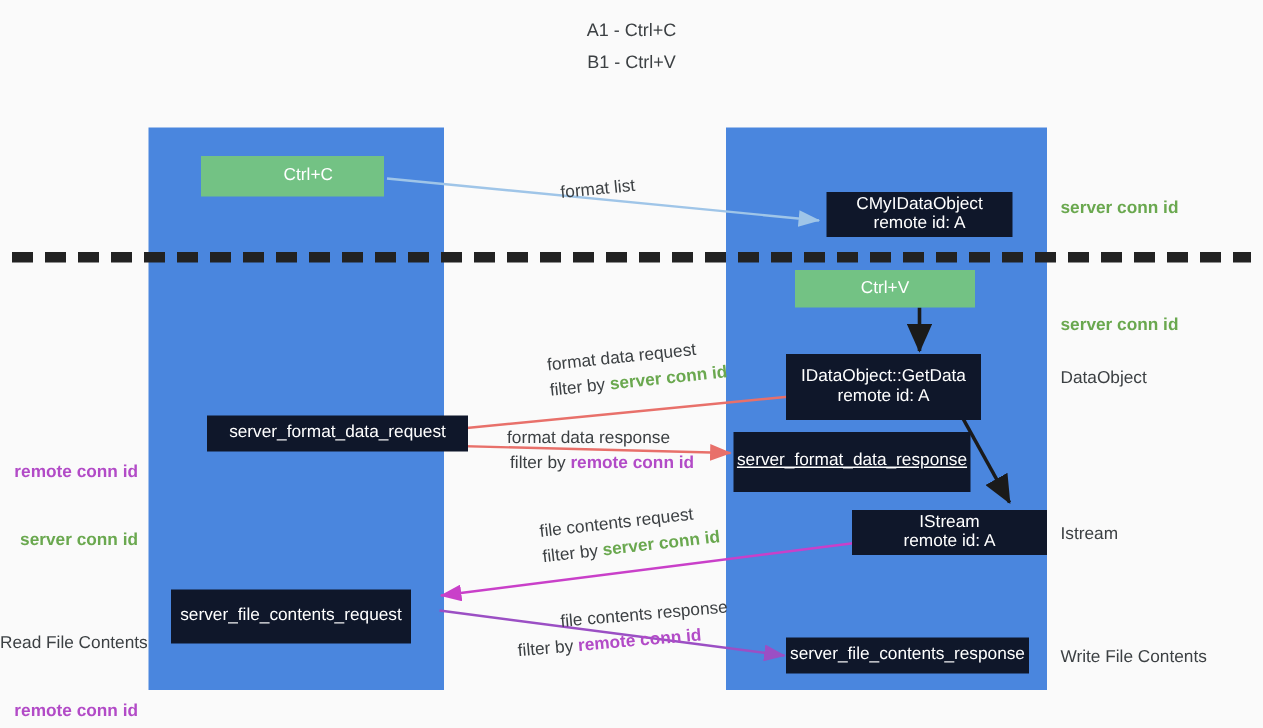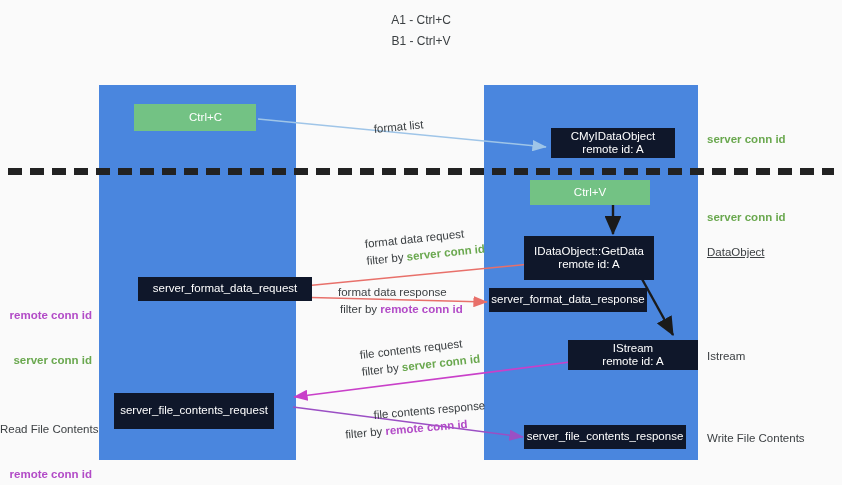--- a/index.html
+++ b/index.html
@@ -182,21 +182,21 @@
   <div class="box orange" style="left:551px; top:128px; width:124px; height:30px;">CMyIDataObject
 remote id: A</div>
 
   <div class="box green" style="left:530px; top:180px; width:120px; height:25px;">Ctrl+V</div>
 
   <div class="box orange" style="left:524px; top:236px; width:130px; height:44px;">IDataObject::GetData
 remote id: A</div>
 
   <div class="box orange" style="left:138px; top:277px; width:174px; height:24px;">server_format_data_request</div>
 
-  <div class="box orange" style="left:489px; top:288px; width:158px; height:24px;">server_format_data_response</div>
+  <div class="box orange" style="left:489px; top:288px; width:158px; height:40px;text-decoration:underline;">server_format_data_response</div>
 
   <div class="box orange" style="left:568px; top:340px; width:130px; height:30px;">IStream
 remote id: A</div>
 
   <div class="box orange" style="left:114px; top:393px; width:160px; height:36px;">server_file_contents_request</div>
 
   <div class="box orange" style="left:524px; top:425px; width:162px; height:24px;">server_file_contents_response</div>
 
   <div class="edge-label rot" style="left:373px; top:121px; transform:rotate(-5.5deg);">
     <span>format list</span>
@@ -227,21 +227,21 @@
     <div>file contents response</div>
     <div style="margin-left:-30px;">
       <span>filter by </span><span class="hl-purple">remote conn id</span>
     </div>
   </div>
 
   <div class="side-label clr-green" style="left:707px; top:132px;">server conn id</div>
 
   <div class="side-label clr-green" style="left:707px; top:210px;">server conn id</div>
 
-  <div class="side-label clr-dark" style="left:707px; top:245px;text-decoration:underline;">DataObject</div>
+  <div class="side-label clr-dark" style="left:707px; top:245px;">DataObject</div>
 
   <div class="side-label clr-dark" style="left:707px; top:349px;">Istream</div>
 
   <div class="side-label clr-dark" style="left:707px; top:431px;">Write File Contents</div>
 
   <div class="stack-label" style="left:0px; top:278px; width:92px;">
     <div class="clr-purple">remote conn id</div>
     <div class="clr-green">server conn id</div>
   </div>
 

